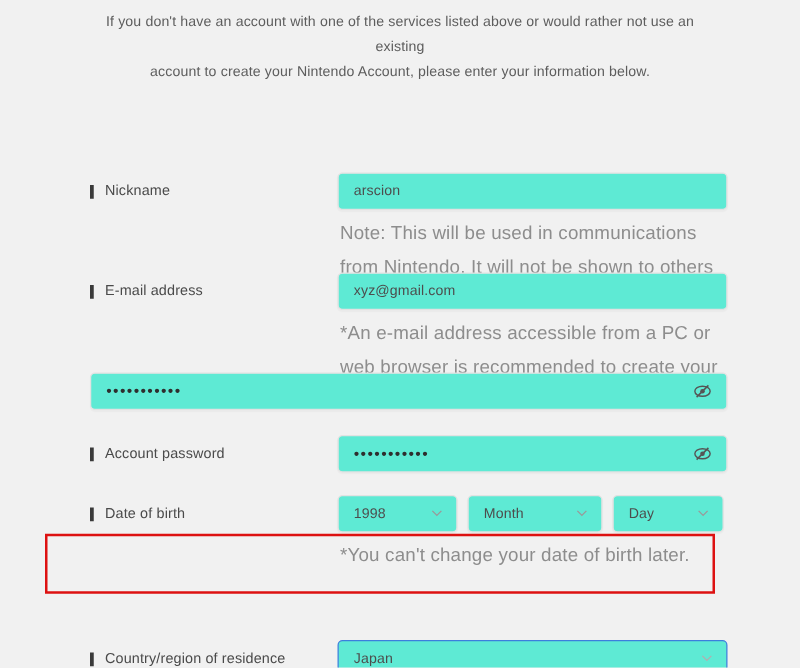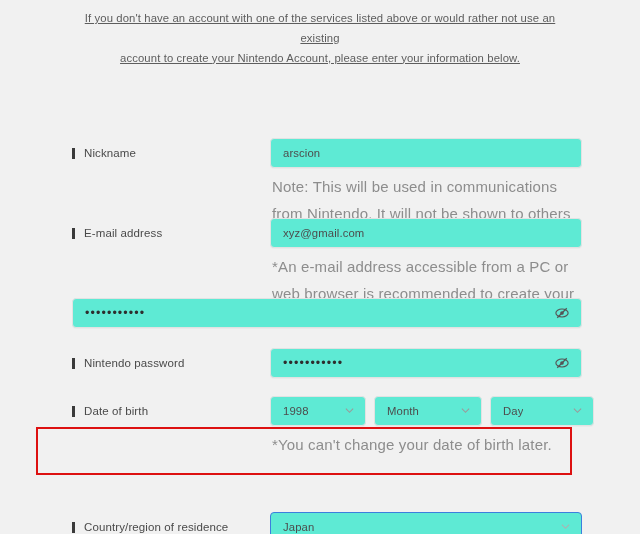--- a/index.html
+++ b/index.html
@@ -23,21 +23,20 @@
   }
 
   
   .intro {
     padding: 9px 70px 0 70px;
     text-align: center;
     font-size: 11.3px;
     line-height: 1.75;
     color: #5d5d5d;
     letter-spacing: 0.01em;
-    text-decoration: underline;
   }
 
   
   .form {
     position: relative;
     margin-top: 14px;
   }
   .row {
     position: relative;
     display: flex;
@@ -135,21 +134,21 @@
   }
 
   
   .dob-group {
     display: flex;
     gap: 8px;
   }
   .dob-group .control { flex: 0 0 auto; }
   .dob-year  { width: 96px; }
   .dob-month { width: 108px; }
-  .dob-day   { width: 104px; }
+  .dob-day   { width: 89px; }
 
   
   #annotation-box {
     position: absolute;
     left: 36px;
     top: 427px;
     width: 536px;
     height: 48px;
     border: 2.5px solid #dd1111;
     box-sizing: border-box;
@@ -216,21 +215,21 @@
               <line x1="2.6" y1="13.4" x2="13.4" y2="2.6" stroke="#555" stroke-width="1.4"></line>
             </svg>
           </span>
         </div>
       </div>
     </div>
 
     <div class="row row-confirm">
       <div class="label-cell">
         <span class="bullet"></span>
-        <span class="label-text">Nintendo password</span>
+        <span class="label-text">Account password</span>
       </div>
       <div class="field-cell">
         <div class="control">
           <span class="value dots">•••••••••••</span>
           <span class="eye">
             <svg viewBox="0 0 16 16" width="14" height="14">
               <ellipse cx="8" cy="8" rx="7" ry="4.6" fill="none" stroke="#555" stroke-width="1.3"></ellipse>
               <circle cx="8" cy="8" r="2.1" fill="#555"></circle>
               <line x1="2.6" y1="13.4" x2="13.4" y2="2.6" stroke="#555" stroke-width="1.4"></line>
             </svg>

